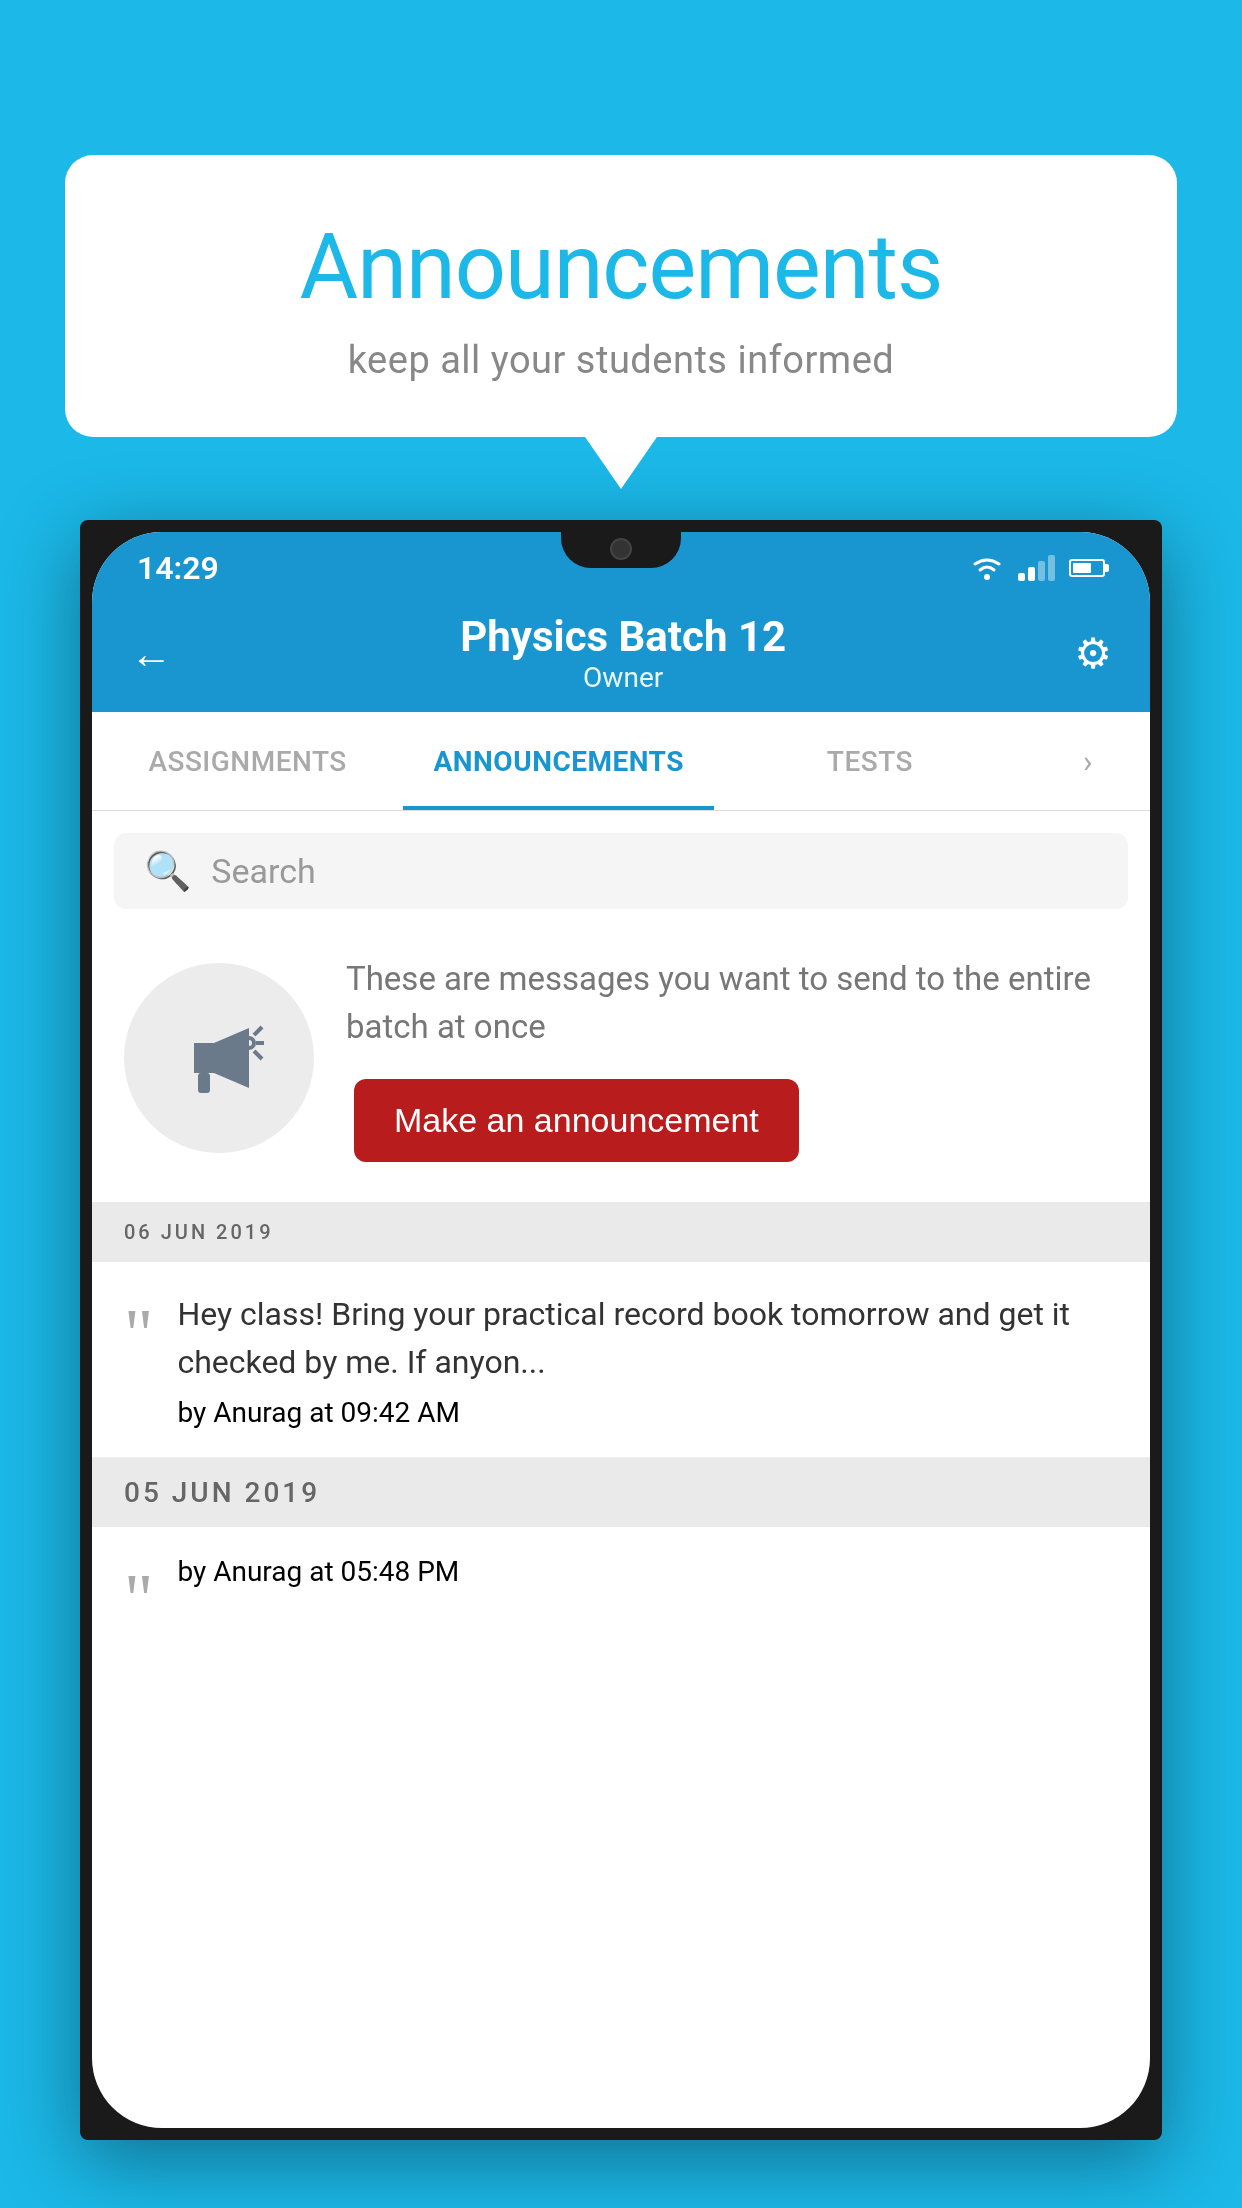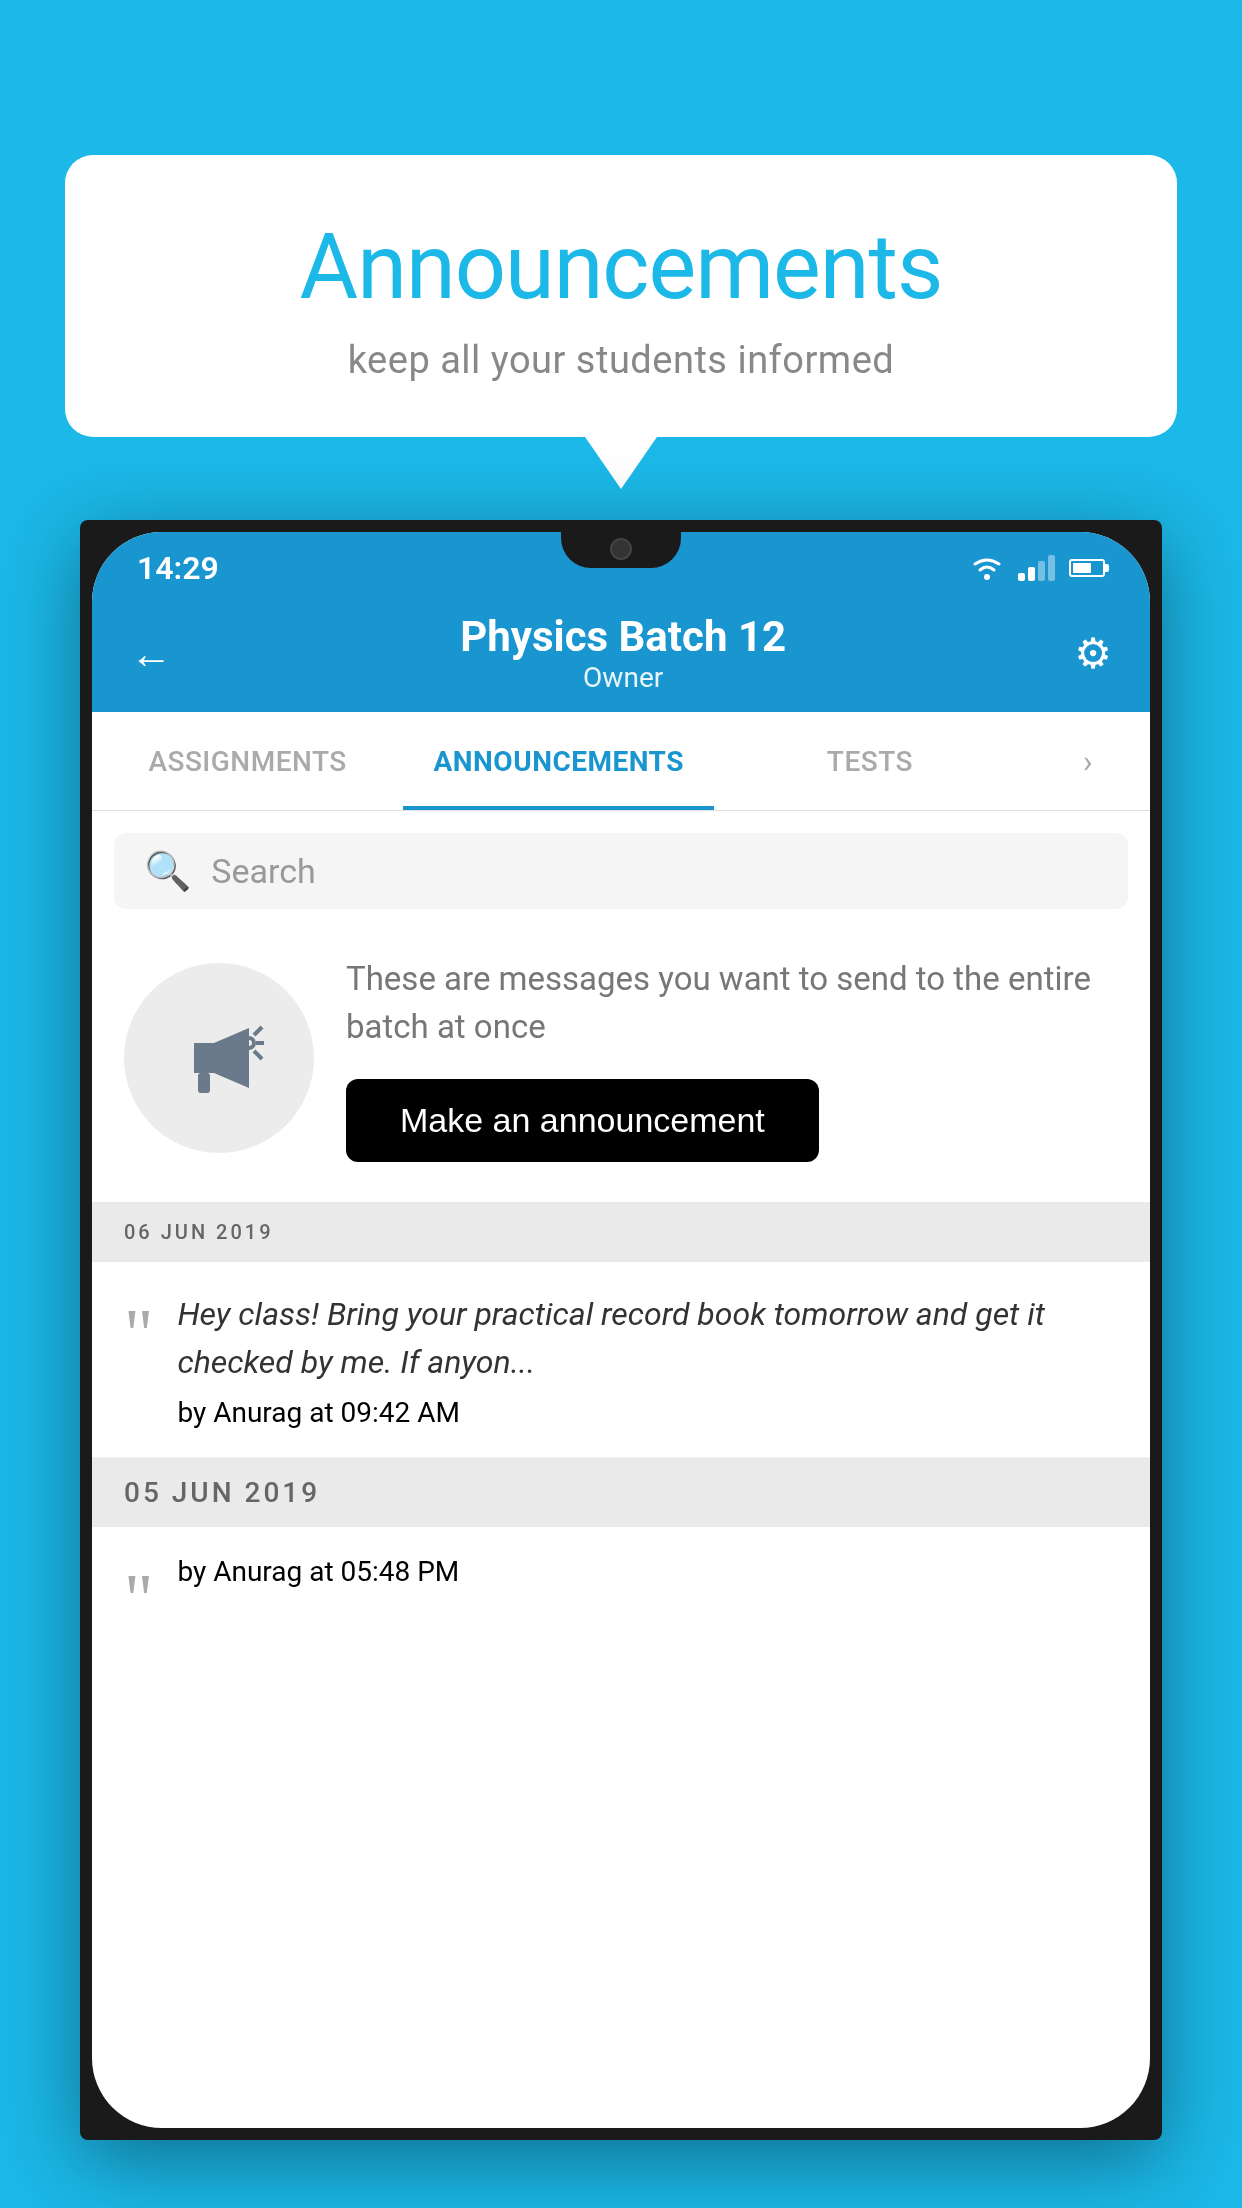--- a/index.html
+++ b/index.html
@@ -314,29 +314,30 @@
     }
 
     .announcement-desc {
       color: #777;
       font-size: 33px;
       line-height: 1.45;
       margin-bottom: 28px;
     }
 
     .make-announcement-btn {
-      background: #000000;
+      background: #b91c1c;
       color: white;
       border: none;
       border-radius: 12px;
-      padding: 22px 54px;
+      padding: 22px 40px;
       font-size: 34px;
       font-weight: 500;
       cursor: pointer;
       display: inline-block;
+      margin-left: 8px;
     }
 
     
     .date-separator {
       background: #eaeaea;
       padding: 18px 32px;
       font-size: 20px;
       color: #666;
       font-weight: 500;
       letter-spacing: 3px;
@@ -358,21 +359,20 @@
       line-height: 1;
       font-family: Georgia, serif;
       margin-top: 8px;
     }
 
     .announcement-text-block {}
 
     .announcement-text {
       font-size: 32px;
       color: #333;
-      font-style: italic;
       line-height: 1.5;
       margin-bottom: 10px;
     }
 
     .announcement-meta {
       font-size: 28px;
       color: #000000;
     }
 
     

